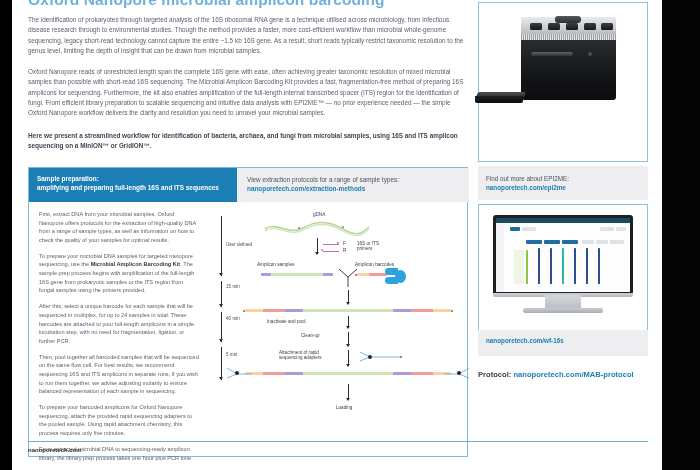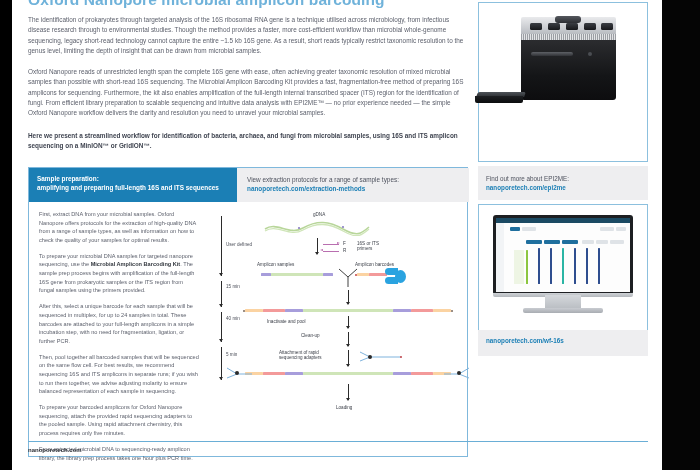--- a/index.html
+++ b/index.html
@@ -434,16 +434,20 @@
         </div>
         <div class="mon-neck"></div>
         <div class="mon-stand"></div>
         <div class="mon-base"></div>
       </div>
 
       <div class="wf-box">
         <span>nanoporetech.com/wf-16s</span>
       </div>
 
+      <div class="mab-line">
+        <span class="lead">Protocol:</span>
+        <span>nanoporetech.com/MAB-protocol</span>
+      </div>
 
     </div>
   </div>
 </div>
 
 </body></html>

